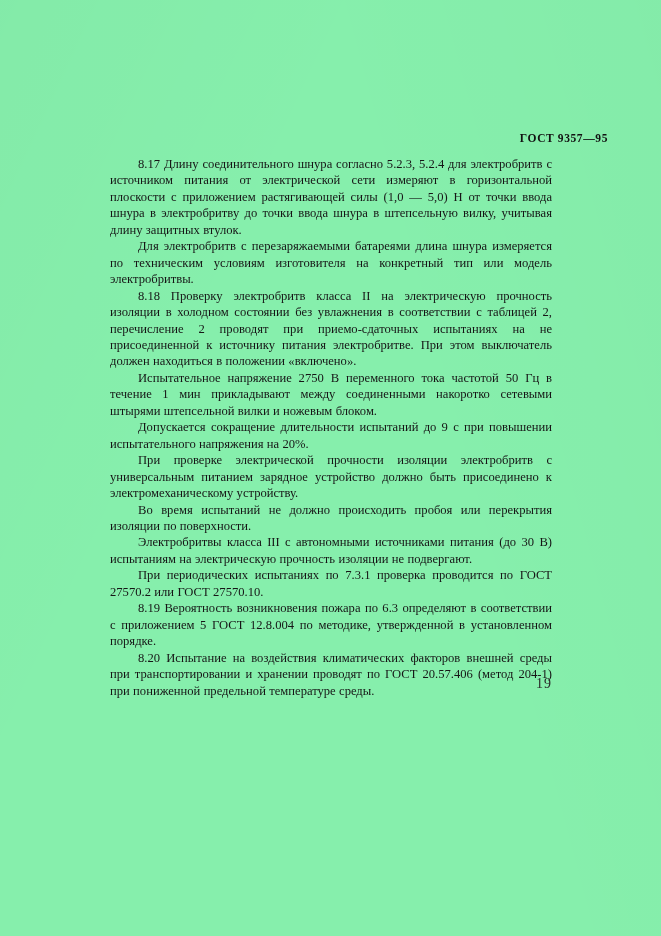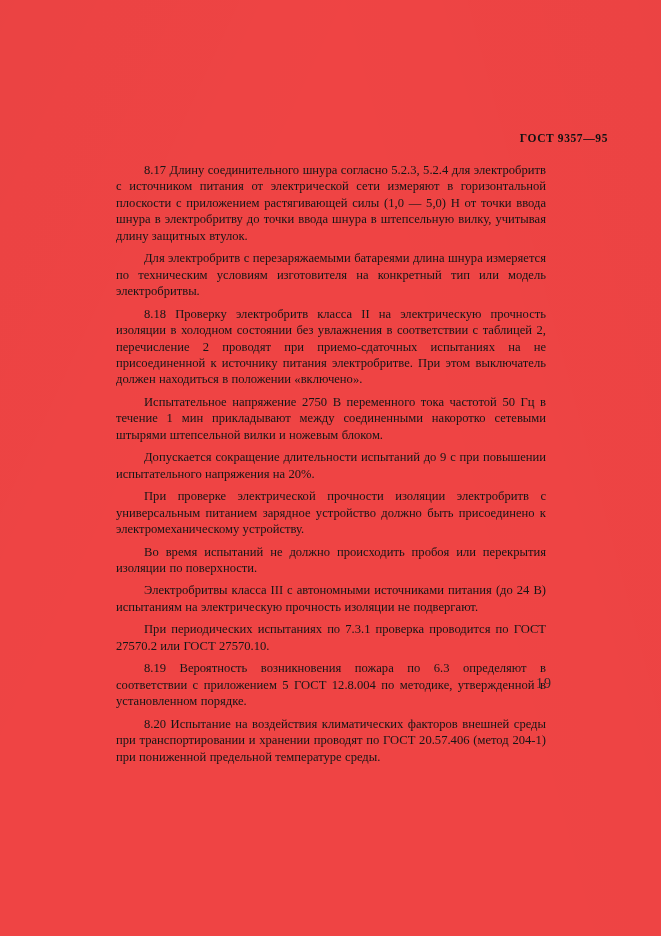--- a/index.html
+++ b/index.html
@@ -12,21 +12,21 @@
     background: #ffffff;
     font-family: "Liberation Serif", "DejaVu Serif", serif;
     color: #1a1a1a;
     overflow: hidden;
   }
 
   .page {
     position: relative;
     width: 661px;
     height: 936px;
-    background: #ef4444;
+    background: #86efac;
     box-sizing: border-box;
   }
 
   
   .paper-tint {
     position: absolute;
     inset: 0;
     background:
       linear-gradient(115deg, rgba(0,0,0,0.018) 0%, rgba(0,0,0,0) 35%),
       linear-gradient(255deg, rgba(0,0,0,0.014) 0%, rgba(0,0,0,0) 40%);
@@ -45,21 +45,21 @@
   }
 
   .text-block {
     position: absolute;
     left: 110px;
     top: 156px;
     width: 442px;
   }
 
   .para {
-    margin: 6px;
+    margin: 0;
     font-size: 12.6px;
     line-height: 16.45px;
     text-align: justify;
     text-indent: 28px;
     color: #161616;
     hyphens: manual;
     word-spacing: 0.2px;
   }
 
   .page-number {
@@ -83,21 +83,21 @@
   <div class="running-head">ГОСТ 9357—95</div>
 
   <div class="text-block">
     <p class="para">8.17 Длину соединительного шнура согласно 5.2.3, 5.2.4 для электробритв с источником питания от электрической сети измеряют в горизонтальной плоскости с приложением растягивающей силы (1,0 — 5,0) Н от точки ввода шнура в электробритву до точки ввода шнура в штепсельную вилку, учитывая длину защитных втулок.</p>
     <p class="para">Для электробритв с перезаряжаемыми батареями длина шнура измеряется по техническим условиям изготовителя на конкретный тип или модель электробритвы.</p>
     <p class="para">8.18 Проверку электробритв класса II на электрическую прочность изоляции в холодном состоянии без увлажнения в соответствии с таблицей 2, перечисление 2 проводят при приемо-сдаточных испытаниях на не присоединенной к источнику питания электробритве. При этом выключатель должен находиться в положении «включено».</p>
     <p class="para">Испытательное напряжение 2750 В переменного тока частотой 50 Гц в течение 1 мин прикладывают между соединенными накоротко сетевыми штырями штепсельной вилки и ножевым блоком.</p>
     <p class="para">Допускается сокращение длительности испытаний до 9 с при повышении испытательного напряжения на 20%.</p>
     <p class="para">При проверке электрической прочности изоляции электробритв с универсальным питанием зарядное устройство должно быть присоединено к электромеханическому устройству.</p>
     <p class="para">Во время испытаний не должно происходить пробоя или перекрытия изоляции по поверхности.</p>
-    <p class="para">Электробритвы класса III с автономными источниками питания (до 24 В) испытаниям на электрическую прочность изоляции не подвергают.</p>
+    <p class="para">Электробритвы класса III с автономными источниками питания (до 30 В) испытаниям на электрическую прочность изоляции не подвергают.</p>
     <p class="para">При периодических испытаниях по 7.3.1 проверка проводится по ГОСТ 27570.2 или ГОСТ 27570.10.</p>
     <p class="para">8.19 Вероятность возникновения пожара по 6.3 определяют в соответствии с приложением 5 ГОСТ 12.8.004 по методике, утвержденной в установленном порядке.</p>
     <p class="para">8.20 Испытание на воздействия климатических факторов внешней среды при транспортировании и хранении проводят по ГОСТ 20.57.406 (метод 204-1) при пониженной предельной температуре среды.</p>
   </div>
 
   <div class="page-number">19</div>
 
 </div>
 
 </body></html>

